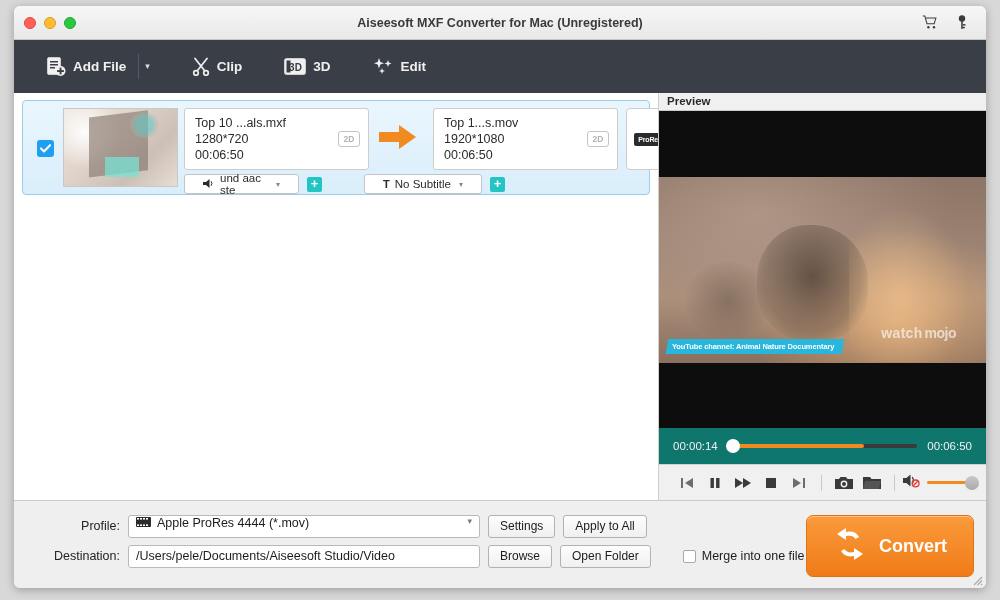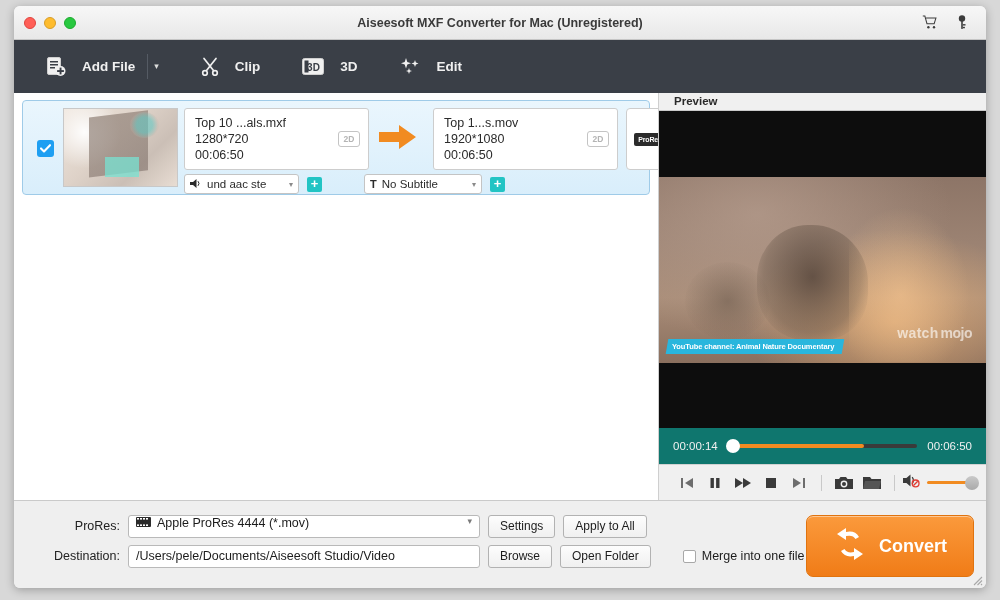--- a/index.html
+++ b/index.html
@@ -42,21 +42,21 @@
   }
   .ticon { width: 16px; height: 17px; color: #3c3c3c; display: block; }
   
   .toolbar {
     height: 53px; flex: 0 0 53px;
     background: #3a3f47;
     display: flex; align-items: center;
     padding-left: 22px; gap: 0;
   }
   .tbtn {
-    display: flex; align-items: center; gap: 16px;
+    display: flex; align-items: center; gap: 7px;
     color: #f0f0f0; font-size: 13.5px; font-weight: 600;
     padding: 6px 10px; border-radius: 3px; cursor: default;
   }
   .tbtn svg { display: block; }
   .tb-caret {
     color: #dcdcdc; font-size: 9px; padding: 8px 10px 8px 6px;
     border-left: 1px solid #555b64; margin-left: 2px; line-height: 1;
   }
   .tb-gap { width: 22px; }
   
@@ -128,39 +128,39 @@
     border-radius:4px; margin-left: 8px;
     display:flex; align-items:center; justify-content:center;
   }
   .prores-badge {
     background:#2b2b2b; color:#fff; font-size:7px; font-weight:700;
     padding:3px 4px; border-radius:2px; letter-spacing:-.2px;
   }
   .sel-line { display:flex; align-items:center; margin-left:6px; margin-top:4px; }
   .selbox {
     height: 20px; background:#fff; border:1px solid #c4c4c4; border-radius:3px;
-    display:flex; align-items:center; padding:0 5px; gap:5px;
+    display:flex; align-items:center; padding:0 18px; gap:5px;
     font-size:11.5px; color:#2b2b2b;
   }
   .selbox.audio { width: 115px; }
   .selbox.sub { width: 118px; }
   .sel-caret { margin-left:auto; color:#8a8a8a; font-size:8px; }
   .plus-btn {
     width: 15px; height: 15px; background:#22c4c4; border-radius:2px;
     color:#fff; font-size:13px; font-weight:700; line-height:14px;
     text-align:center; margin-left:8px; flex:0 0 15px; cursor:default;
   }
   .spacer-sub { width: 42px; }
   
   .rightpane { flex: 1; display: flex; flex-direction: column; background:#f2f2f2; }
   .preview-head {
     height: 18px; flex:0 0 18px; background:#f0f0f0;
     border-bottom:1px solid #c9c9c9;
     font-size:11.5px; color:#2a2a2a; font-weight:600;
-    padding-left:15px; line-height:17px;
+    padding-left:8px; line-height:17px;
   }
   .video {
     flex: 1; background:#0d0d0d; position:relative; overflow:hidden;
     display:flex; flex-direction:column; justify-content:center;
   }
   .frame {
     height: 186px; width:100%; position:relative;
     background:
       radial-gradient(ellipse at 72% 78%, rgba(255,190,120,.55) 0%, rgba(255,190,120,0) 45%),
       radial-gradient(ellipse at 30% 20%, rgba(190,165,150,.6) 0%, rgba(150,120,105,0) 60%),
@@ -182,21 +182,21 @@
     background: radial-gradient(ellipse at 40% 60%, rgba(255,205,150,.5) 0%, rgba(255,205,150,0) 62%);
   }
   .yt-banner {
     position:absolute; left:8px; bottom:9px;
     background:#29b6dd; color:#fff; font-size:7.5px; font-weight:700;
     padding:3px 9px 3px 5px; letter-spacing:-.1px;
     transform: skewX(-10deg);
   }
   .yt-banner span { display:block; transform: skewX(10deg); }
   .wm {
-    position:absolute; right:14px; bottom:22px;
+    position:absolute; right:30px; bottom:22px;
     color: rgba(255,255,255,.62); font-size:14px; font-weight:600;
     letter-spacing:.3px; display:flex; align-items:baseline; gap:2px;
   }
   .wm b { font-weight:800; letter-spacing:-.5px; }
   
   .seekbar {
     height: 36px; flex:0 0 36px; background:#0f766e;
     display:flex; align-items:center; padding:0 14px; gap:10px;
   }
   .tlabel { color:#f0f0f0; font-size:11.5px; }
@@ -503,21 +503,21 @@
           <div class="voltrack">
             <div class="volknob"></div>
           </div>
         </div>
       </div>
     </div>
   </div>
 
   <div class="bottom">
     <div class="brow">
-      <div class="blabel">ProRes:</div>
+      <div class="blabel">Profile:</div>
       <div class="bselect profile">
         <span class="film-icon">
           <svg width="15" height="10" viewBox="0 0 15 10">
             <rect x="0" y="0" width="15" height="10" rx="1" fill="#2b2b2b"></rect>
             <g fill="#fff">
                 <rect x="1" y="1" width="2" height="1.6"></rect>
                 <rect x="4" y="1" width="2" height="1.6"></rect>
                 <rect x="7" y="1" width="2" height="1.6"></rect>
                 <rect x="10" y="1" width="2" height="1.6"></rect>
             <rect x="1" y="7.4" width="2" height="1.6"></rect>

